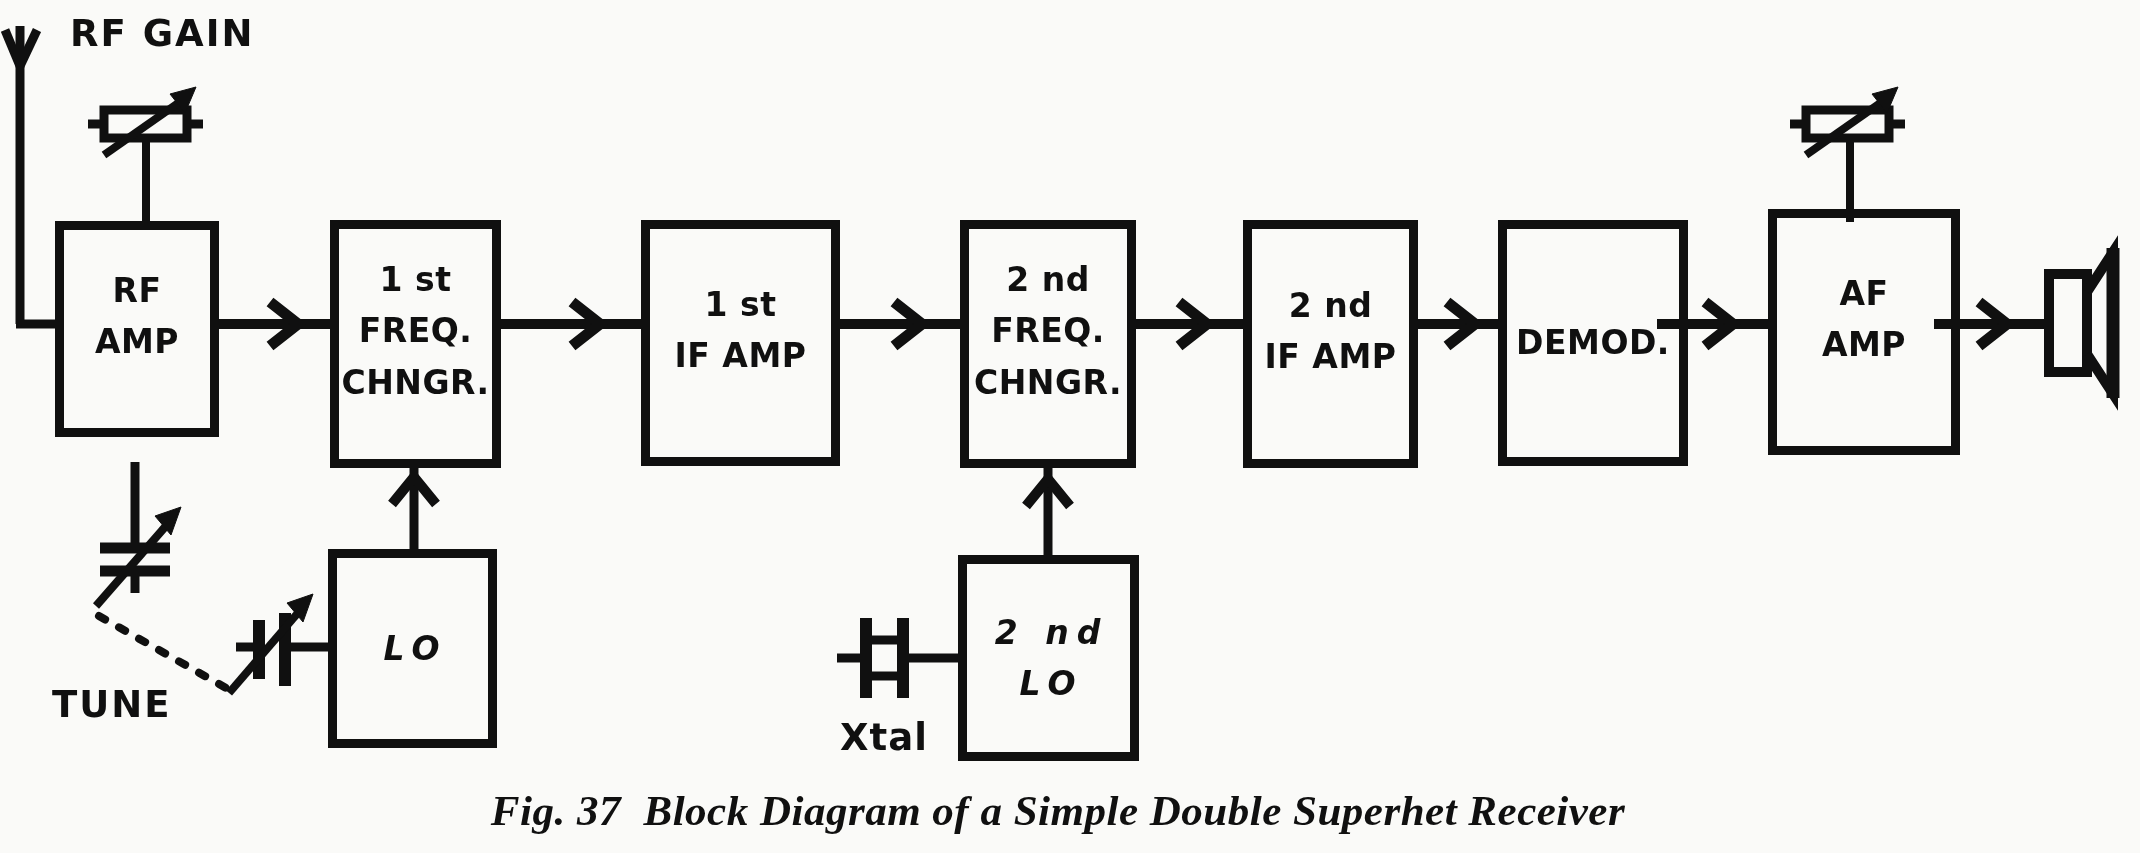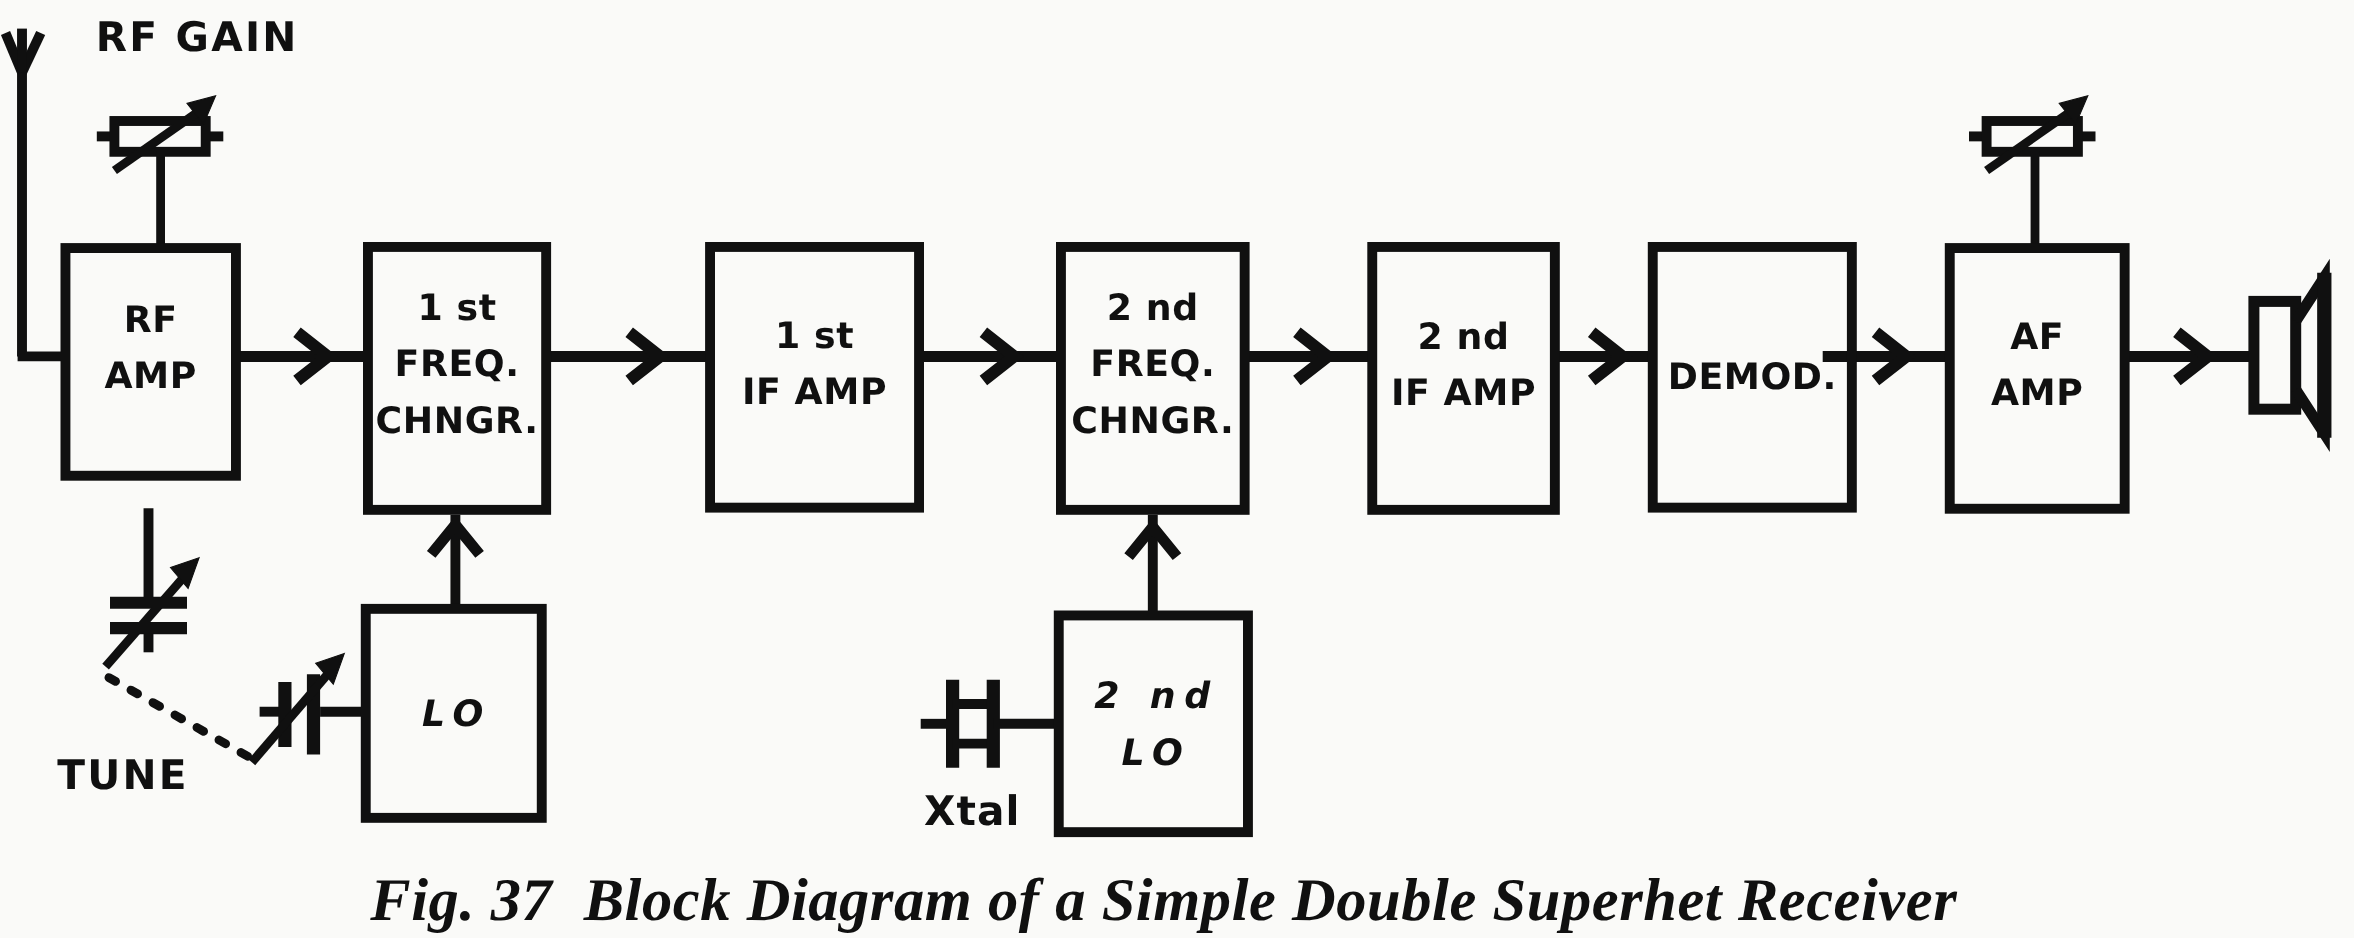--- a/index.html
+++ b/index.html
@@ -37,21 +37,21 @@
     font-size:37px;
     letter-spacing:2px;
     white-space:pre;
   }
   .caption{
     position:absolute;
     left:1058px;top:786px;
     transform:translateX(-50%);
     font-family:"Liberation Serif","DejaVu Serif",serif;
     font-style:italic;font-weight:700;
-    font-size:55px;
+    font-size:43px;
     letter-spacing:0.5px;
     white-space:pre;
   }
 </style>
 </head>
 <body>
 
 <div class="stage" style="--ink: #101010; --paper: #fafaf8;">
 
   <svg class="wires" viewBox="0 0 2140 853" fill="none" stroke-linecap="butt" stroke-linejoin="miter">
@@ -169,35 +169,35 @@
 
   <div class="block" style="left:1243px;top:220px;width:175px;height:248px">
     <span class="lbl">2 nd
 IF AMP</span>
   </div>
 
   <div class="block short" style="left:1498px;top:220px;width:190px;height:246px">
     <span class="lbl">DEMOD.</span>
   </div>
 
-  <div class="block" style="left:1768px;top:221px;width:168px;height:246px">
+  <div class="block" style="left:1768px;top:209px;width:192px;height:246px">
     <span class="lbl">AF
 AMP</span>
   </div>
 
   <div class="block lo" style="left:328px;top:549px;width:169px;height:199px">
     <span class="lbl">LO</span>
   </div>
 
   <div class="block lo" style="left:958px;top:555px;width:181px;height:206px">
     <span class="lbl">2 nd
 LO</span>
   </div>
 
-  <div class="freelabel" style="left:87px;top:12px">RF GAIN</div>
+  <div class="freelabel" style="left:70px;top:12px">RF GAIN</div>
 
 
   <div class="freelabel" style="left:52px;top:683px">TUNE</div>
 
   <div class="freelabel" style="left:840px;top:716px;letter-spacing:1px">Xtal</div>
 
   <div class="caption">Fig. 37  Block Diagram of a Simple Double Superhet Receiver</div>
 
 </div>
 

